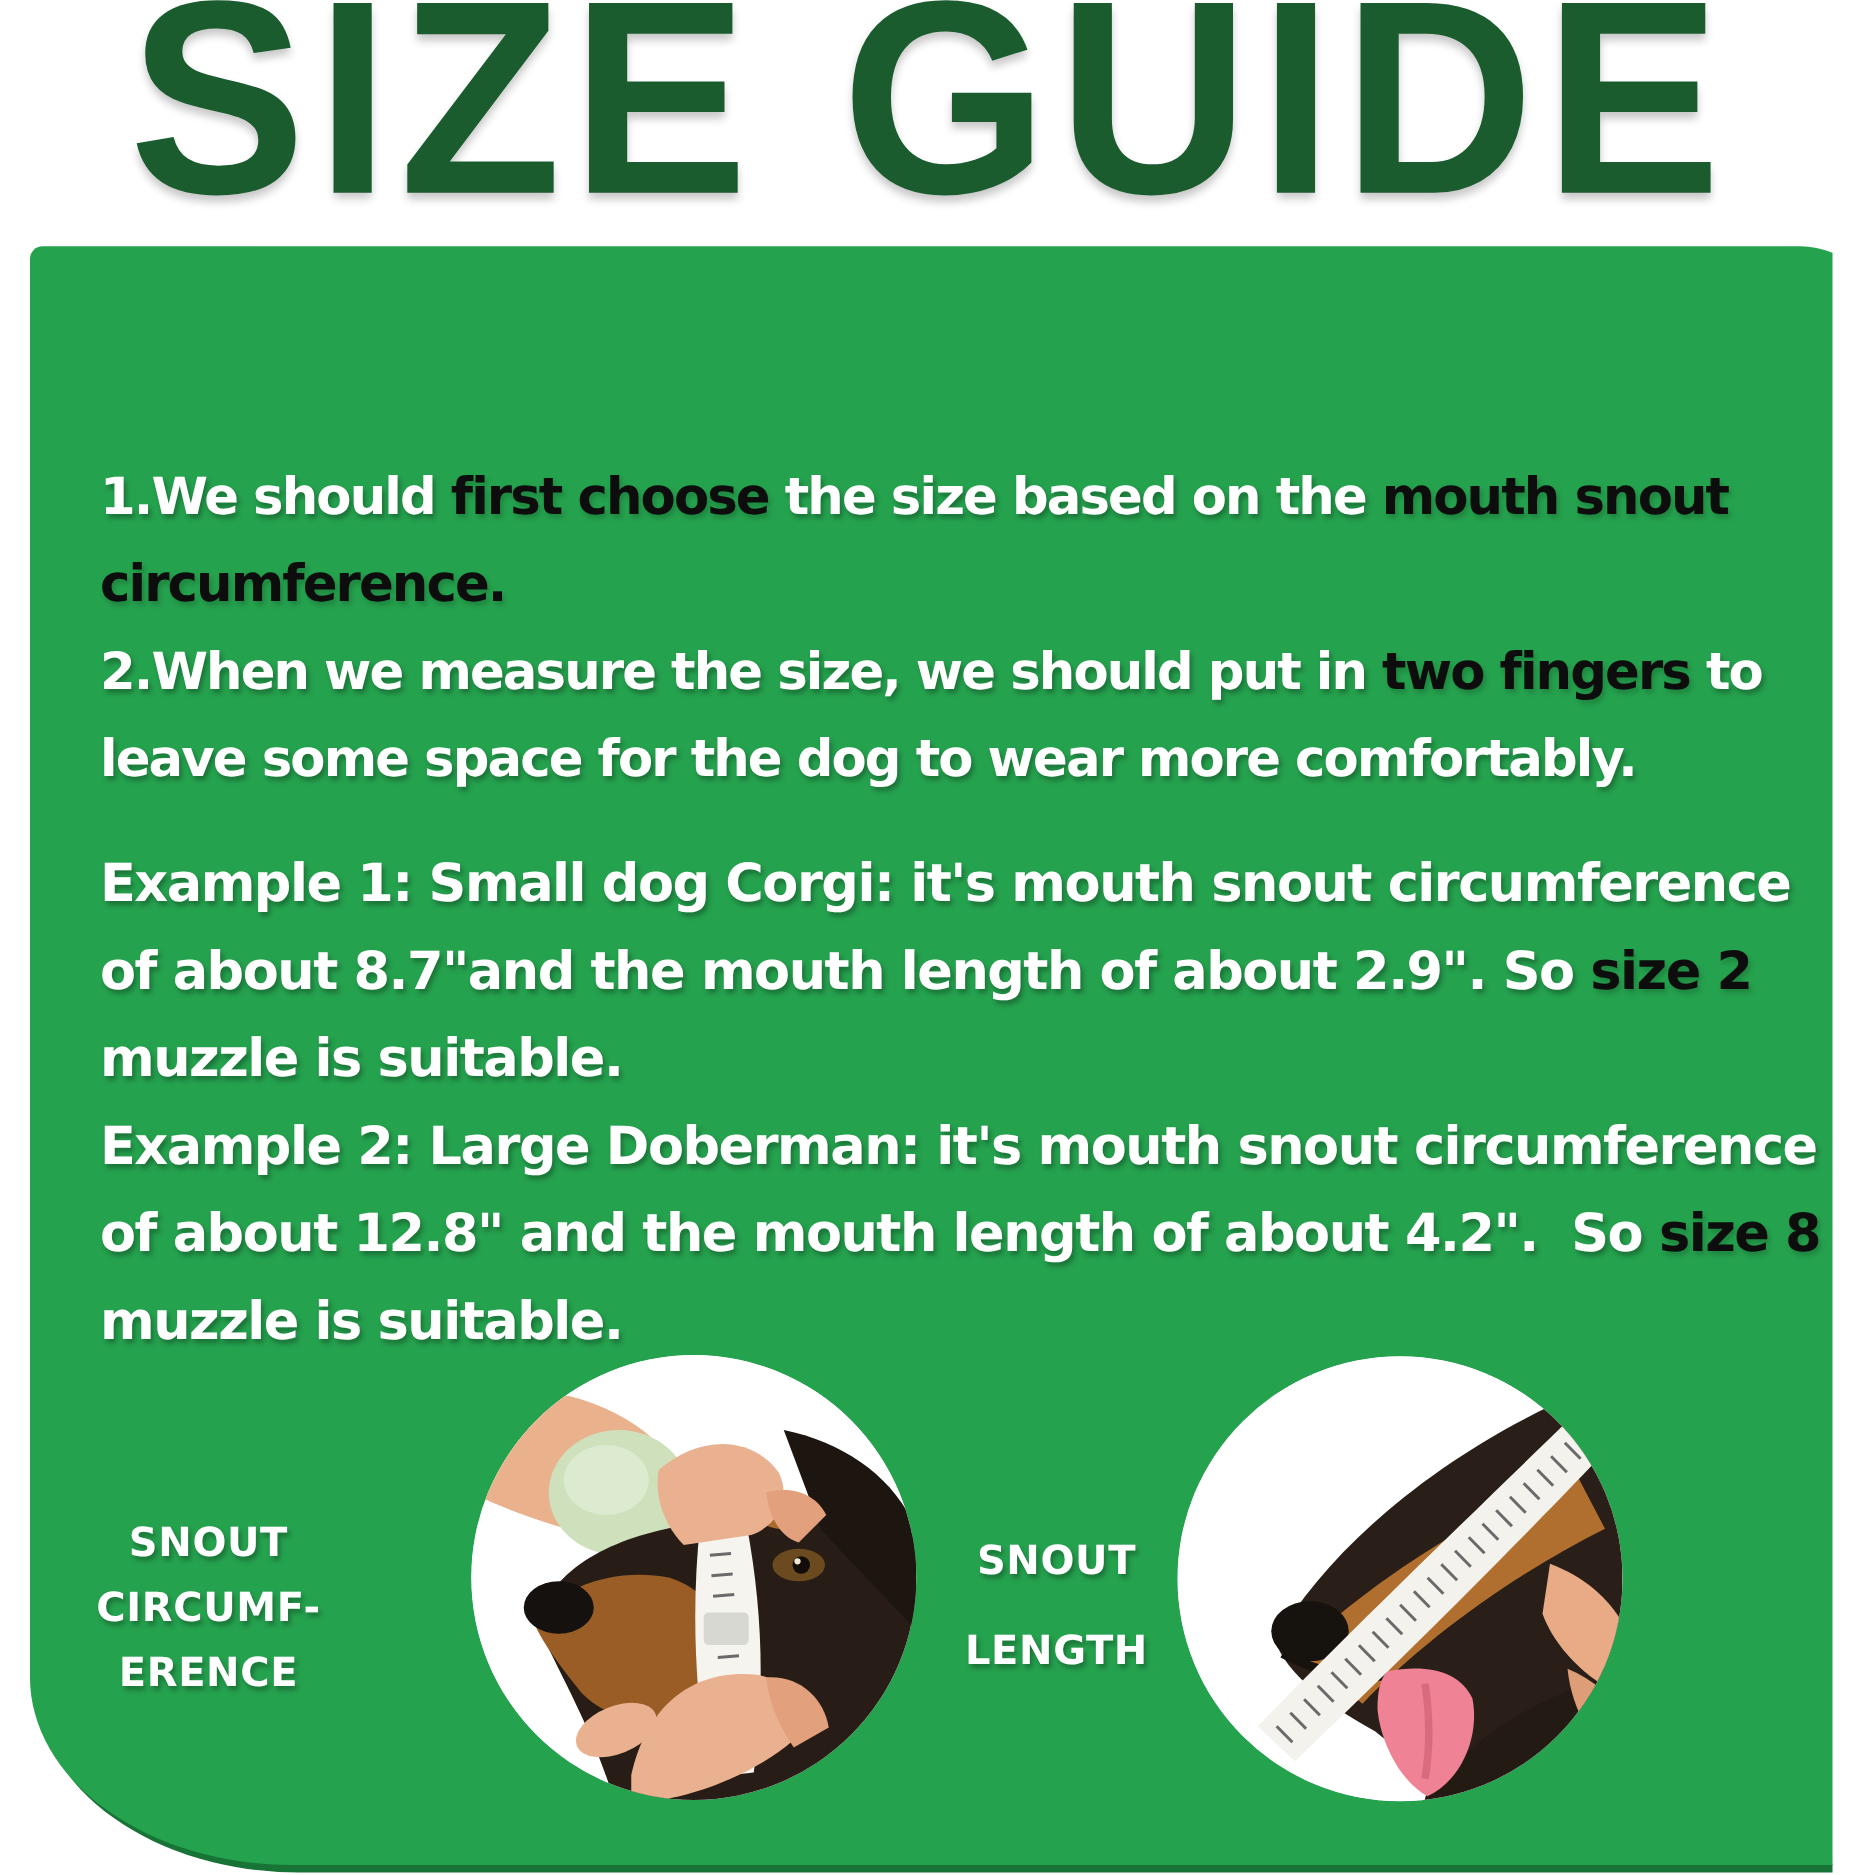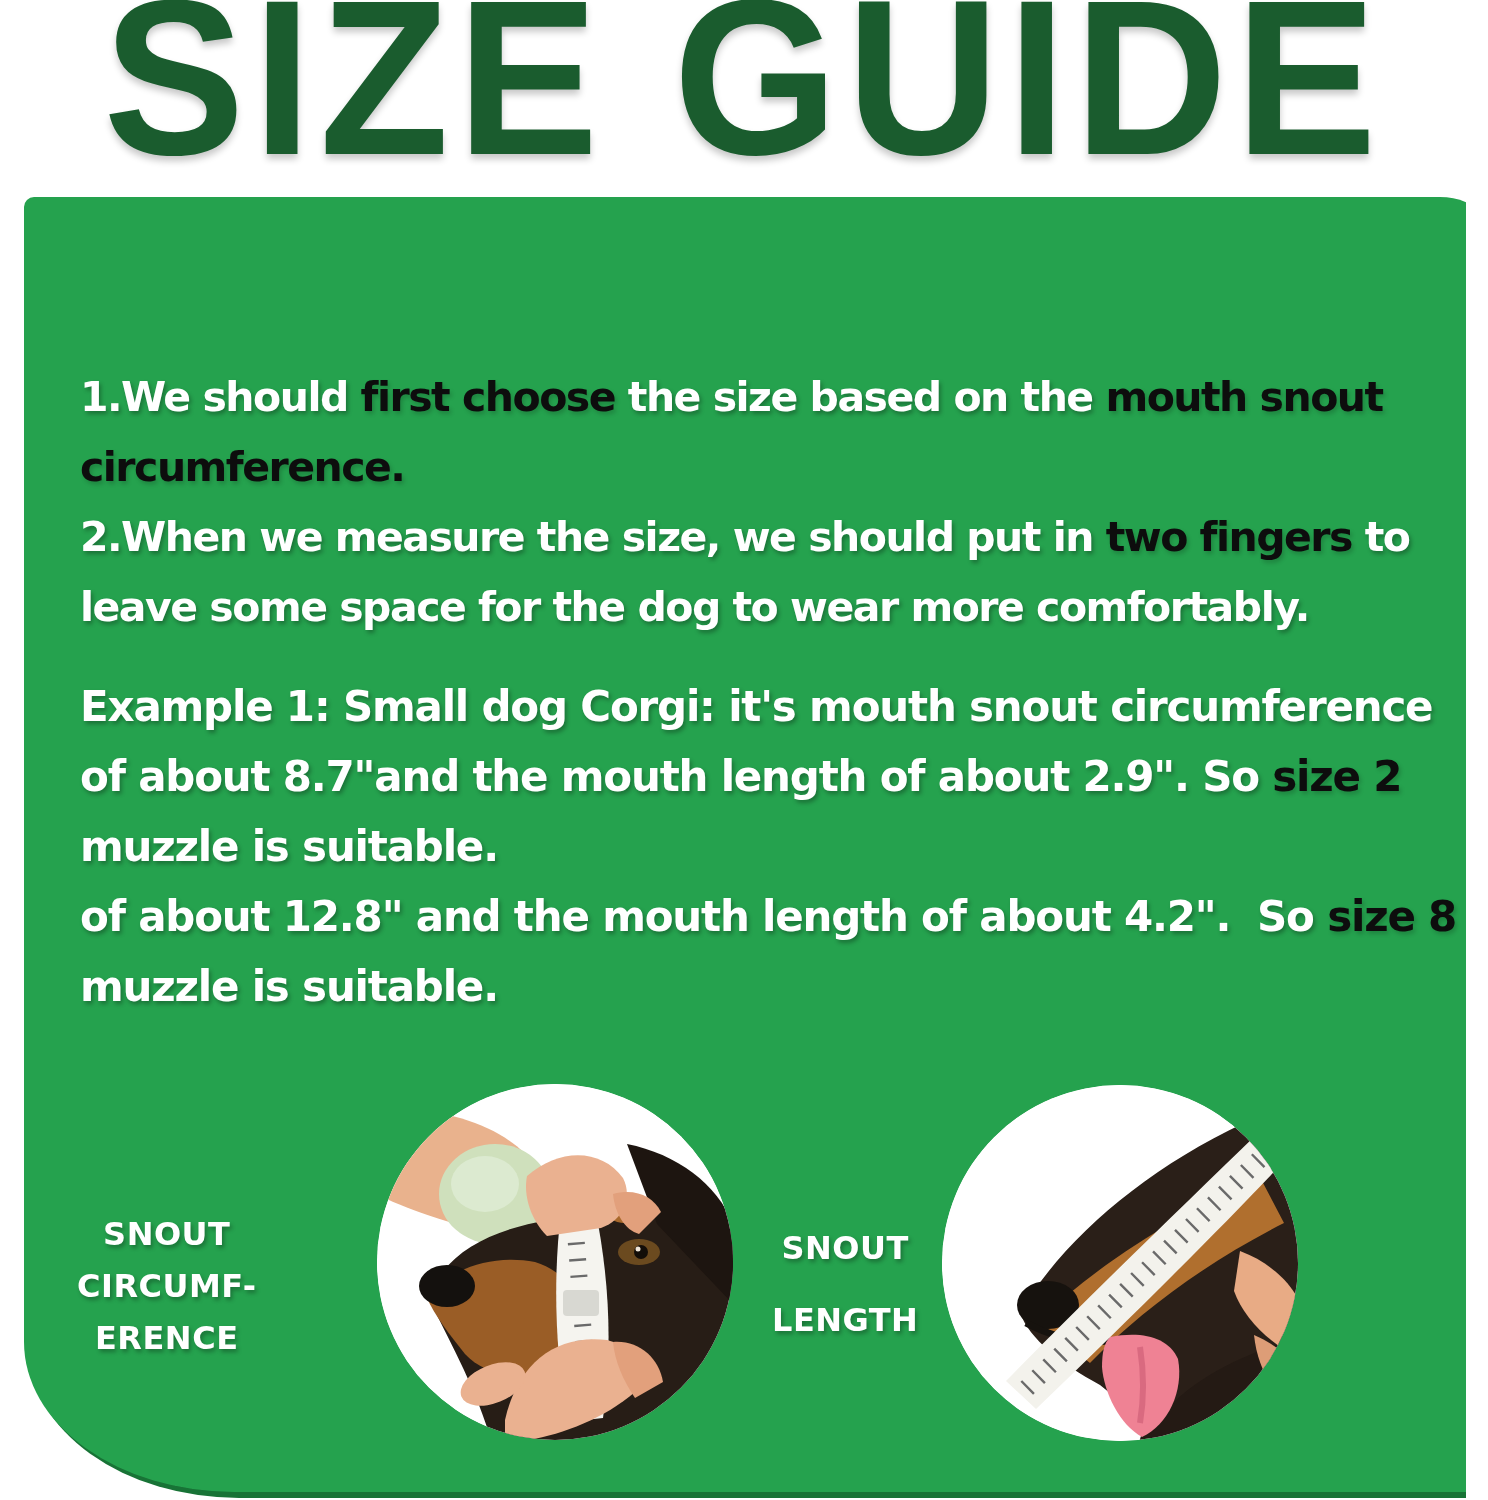--- a/index.html
+++ b/index.html
@@ -85,20 +85,21 @@
     <div class="line"><span class="seg white">1.We should </span><span class="seg black">first choose </span><span class="seg white">the size based on the </span><span class="seg black">mouth snout</span></div>
     <div class="line"><span class="seg black">circumference.</span></div>
     <div class="line"><span class="seg white">2.When we measure the size, we should put in </span><span class="seg black">two fingers </span><span class="seg white">to</span></div>
     <div class="line"><span class="seg white">leave some space for the dog to wear more comfortably.</span></div>
   </div>
 
   <div class="textblock examples">
     <div class="line"><span class="seg white">Example 1: Small dog Corgi: it's mouth snout circumference</span></div>
     <div class="line"><span class="seg white">of about 8.7"and the mouth length of about 2.9". So </span><span class="seg black">size 2</span></div>
     <div class="line"><span class="seg white">muzzle is suitable.</span></div>
+    <div class="line"><span class="seg white">Example 2: Large Doberman: it's mouth snout circumference</span></div>
     <div class="line"><span class="seg white">of about 12.8" and the mouth length of about 4.2".  So </span><span class="seg black">size 8</span></div>
     <div class="line"><span class="seg white">muzzle is suitable.</span></div>
   </div>
 
   <div class="figlabel label-left">
     <div class="lline">SNOUT</div>
     <div class="lline">CIRCUMF-</div>
     <div class="lline">ERENCE</div>
   </div>
 

